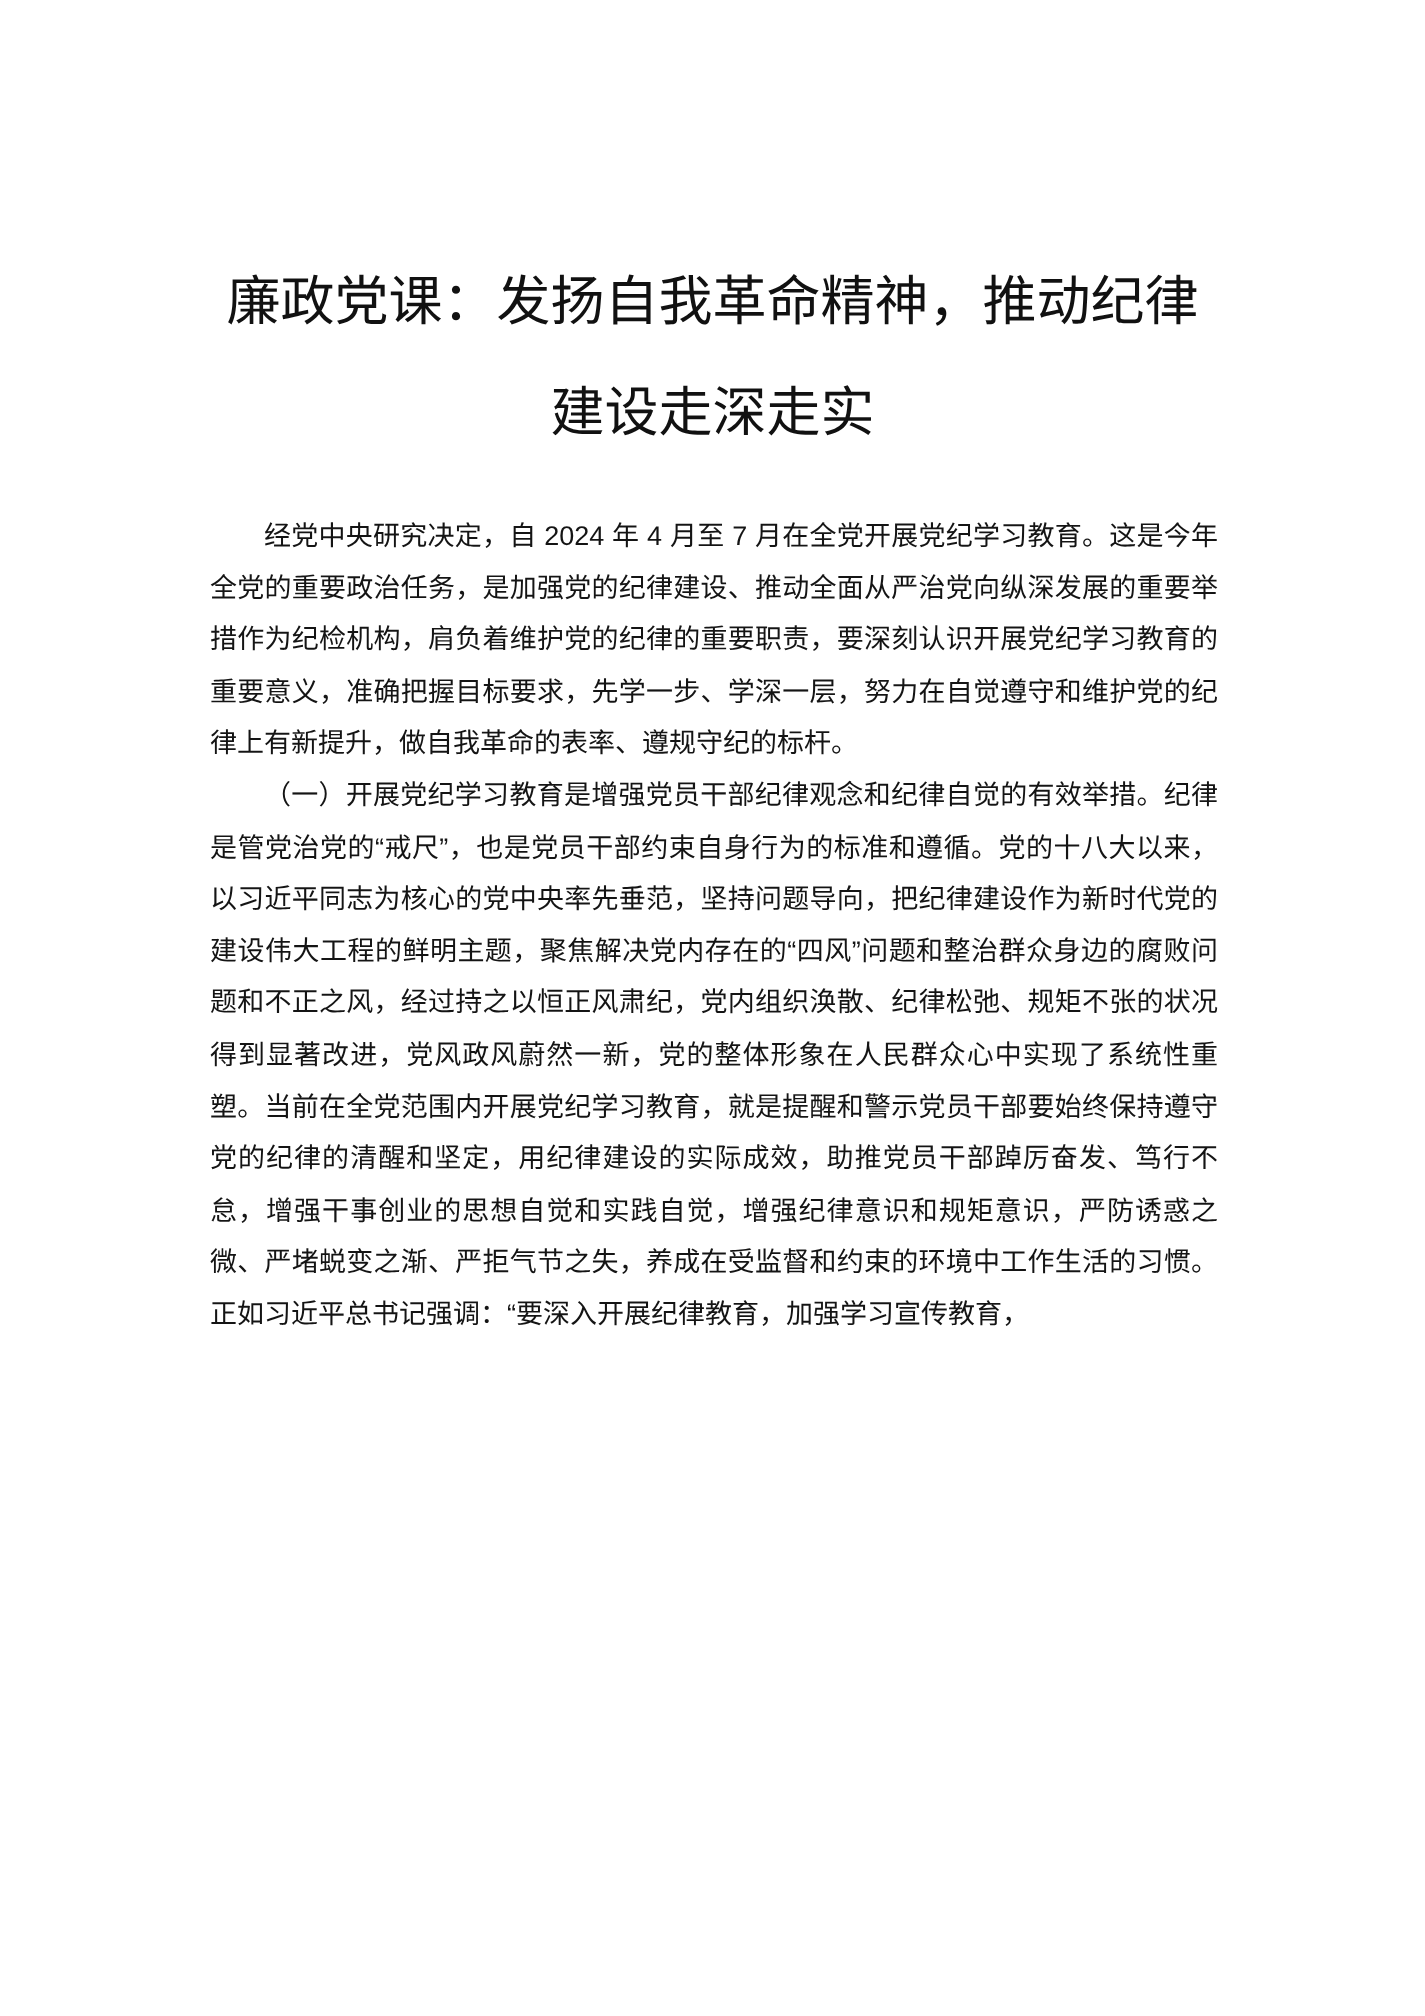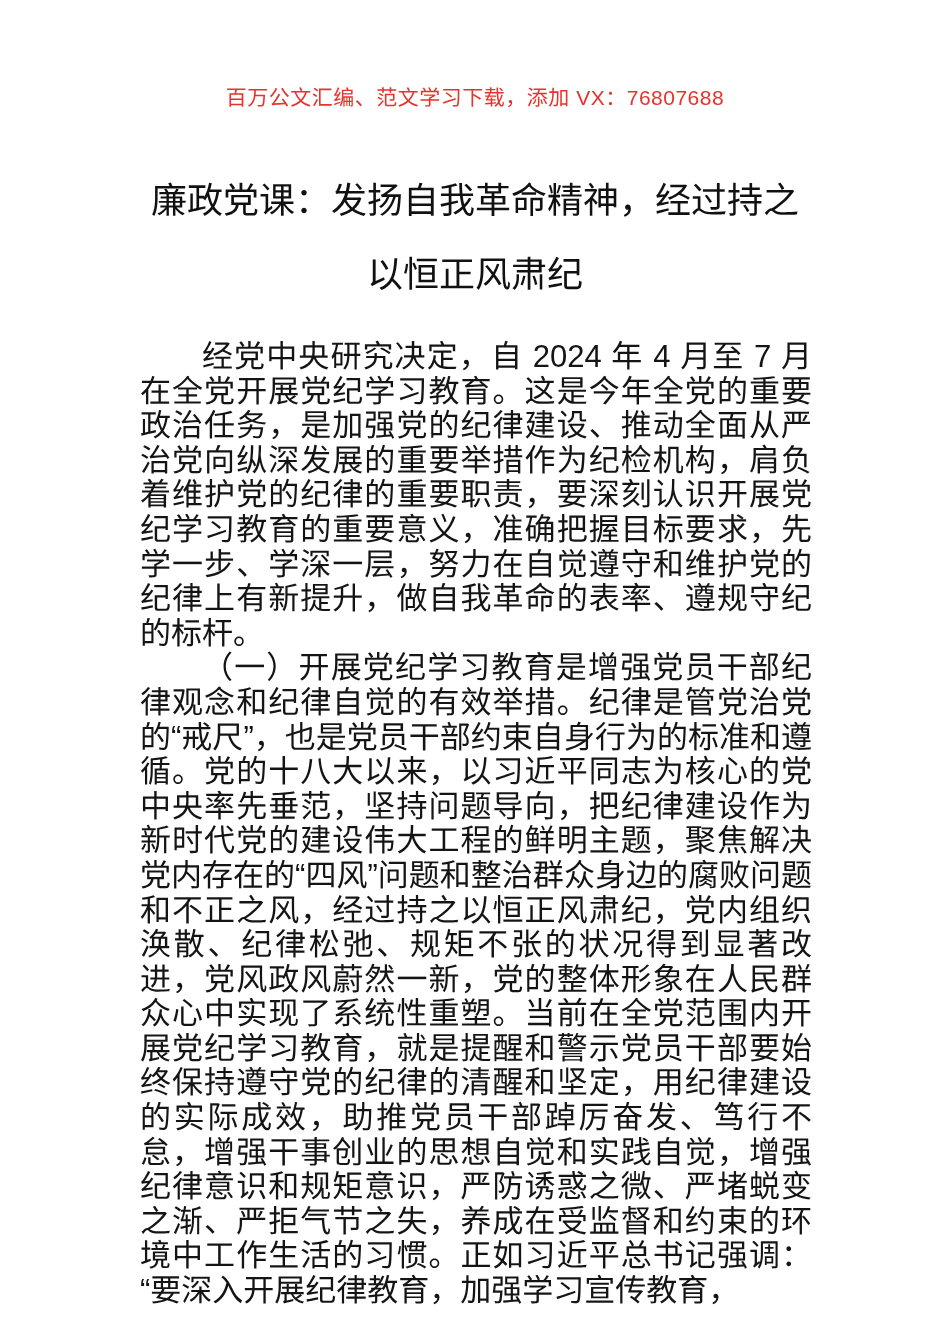--- a/index.html
+++ b/index.html
@@ -39,40 +39,39 @@
     font-size: 36px;
     line-height: 74px;
     font-weight: 400;
     color: #111111;
   }
   .doc-body {
     position: absolute;
     top: 340px;
     left: 140px;
     width: 672px;
-    font-size: 31px;
+    font-size: 18px;
     line-height: 34.6px;
     text-align: justify;
     text-justify: inter-character;
     color: #141414;
   }
   .doc-body p {
     margin: 0;
     padding: 0;
     text-indent: 2em;
     word-break: break-all;
   }
 </style>
 </head>
 <body>
 
 <div class="page" style="background: rgb(255, 255, 255);">
 
-  <div class="ad-header" style="color: rgb(232, 50, 42);">百万公文汇编、范文学习下载，添加 VX：76807688</div>
 
-  <h1 class="doc-title">廉政党课：发扬自我革命精神，经过持之以恒正风肃纪</h1>
+  <h1 class="doc-title">廉政党课：发扬自我革命精神，推动纪律建设走深走实</h1>
 
   <div class="doc-body" style="color: rgb(20, 20, 20);">
     <p>经党中央研究决定，自 2024 年 4 月至 7 月在全党开展党纪学习教育。这是今年全党的重要政治任务，是加强党的纪律建设、推动全面从严治党向纵深发展的重要举措作为纪检机构，肩负着维护党的纪律的重要职责，要深刻认识开展党纪学习教育的重要意义，准确把握目标要求，先学一步、学深一层，努力在自觉遵守和维护党的纪律上有新提升，做自我革命的表率、遵规守纪的标杆。</p>
     <p>（一）开展党纪学习教育是增强党员干部纪律观念和纪律自觉的有效举措。纪律是管党治党的“戒尺”，也是党员干部约束自身行为的标准和遵循。党的十八大以来，以习近平同志为核心的党中央率先垂范，坚持问题导向，把纪律建设作为新时代党的建设伟大工程的鲜明主题，聚焦解决党内存在的“四风”问题和整治群众身边的腐败问题和不正之风，经过持之以恒正风肃纪，党内组织涣散、纪律松弛、规矩不张的状况得到显著改进，党风政风蔚然一新，党的整体形象在人民群众心中实现了系统性重塑。当前在全党范围内开展党纪学习教育，就是提醒和警示党员干部要始终保持遵守党的纪律的清醒和坚定，用纪律建设的实际成效，助推党员干部踔厉奋发、笃行不怠，增强干事创业的思想自觉和实践自觉，增强纪律意识和规矩意识，严防诱惑之微、严堵蜕变之渐、严拒气节之失，养成在受监督和约束的环境中工作生活的习惯。正如习近平总书记强调：“要深入开展纪律教育，加强学习宣传教育，</p>
   </div>
 
 </div>
 
 </body></html>

